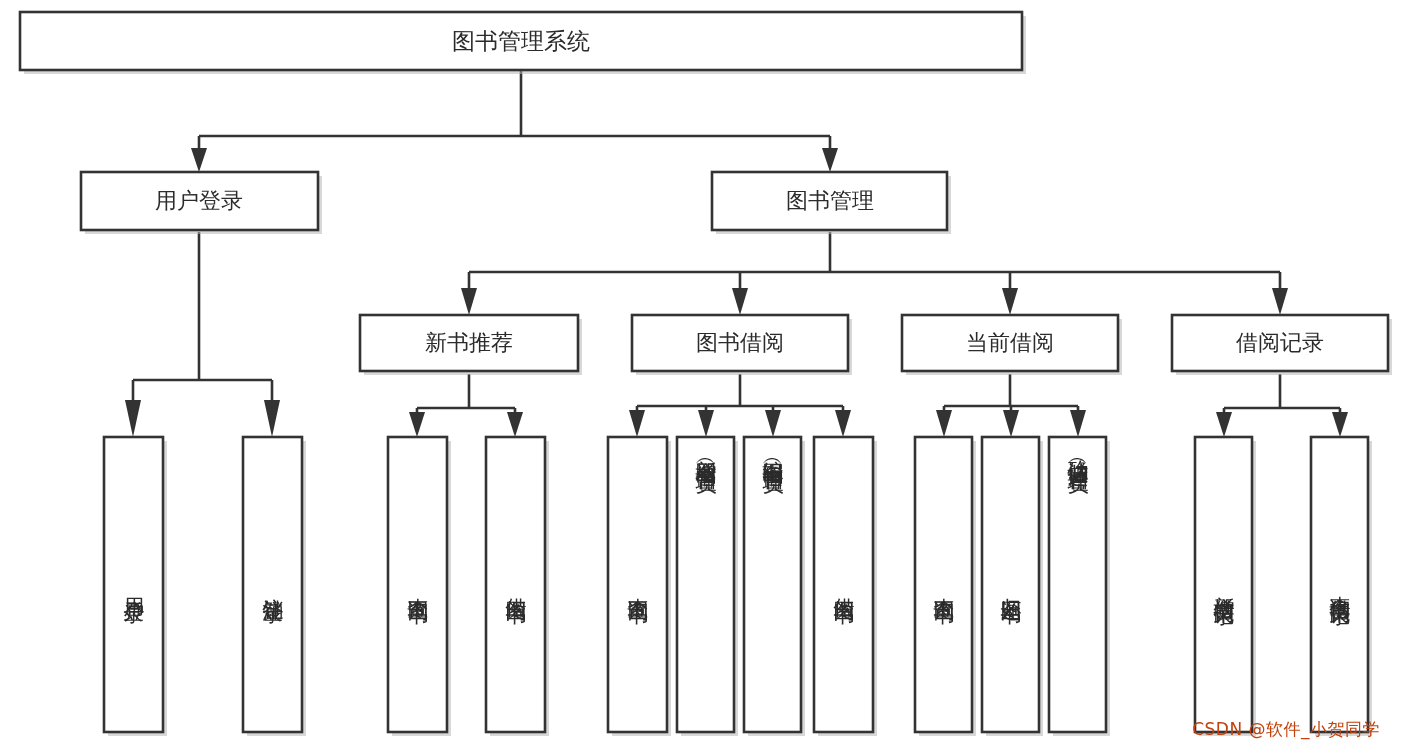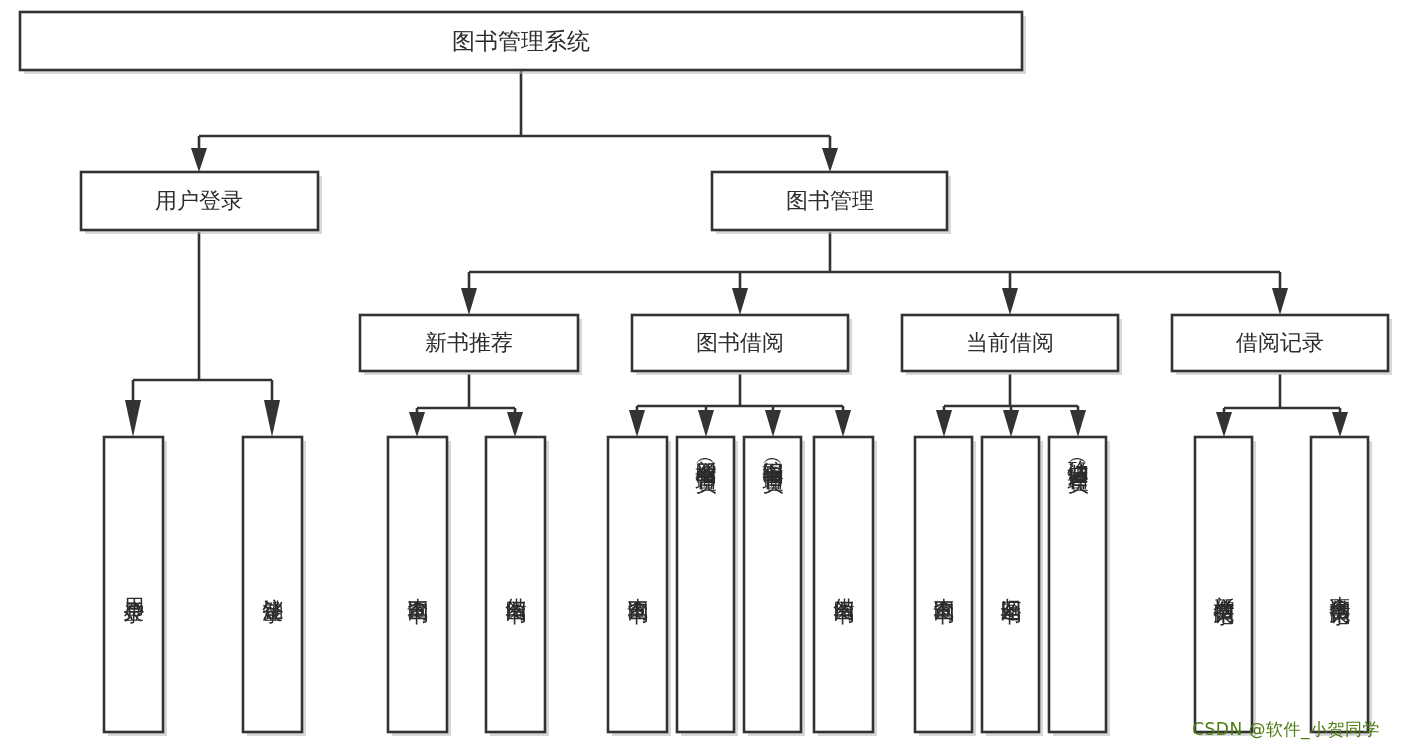--- a/index.html
+++ b/index.html
@@ -76,21 +76,21 @@
     color: #2b2b2b;
     white-space: nowrap;
     text-align: center;
   }
   .watermark {
     position: absolute;
     right: 12px;
     bottom: 6px;
     font-family: "DejaVu Sans", "Liberation Sans", sans-serif;
     font-size: 17px;
-    color: #4d7c0f;
+    color: #c2410c;
     white-space: nowrap;
     letter-spacing: 0.5px;
   }
 </style>
 </head>
 <body>
 
 <div id="diagram-root">
 
   <svg id="flow-svg" viewBox="0 0 1405 747">

